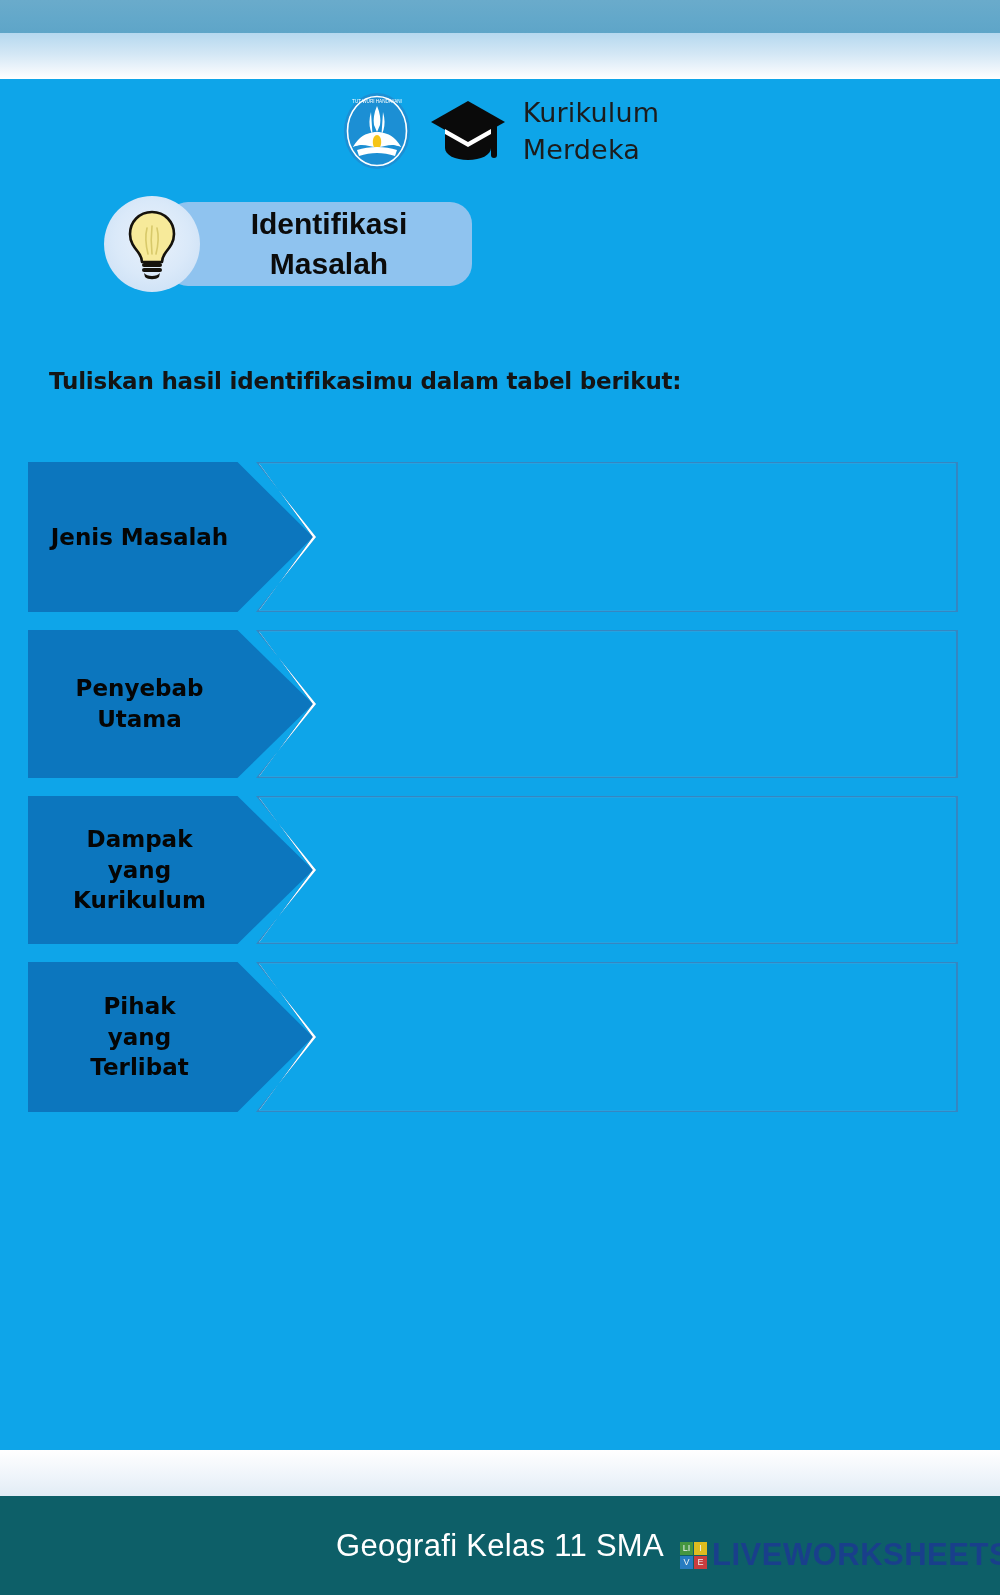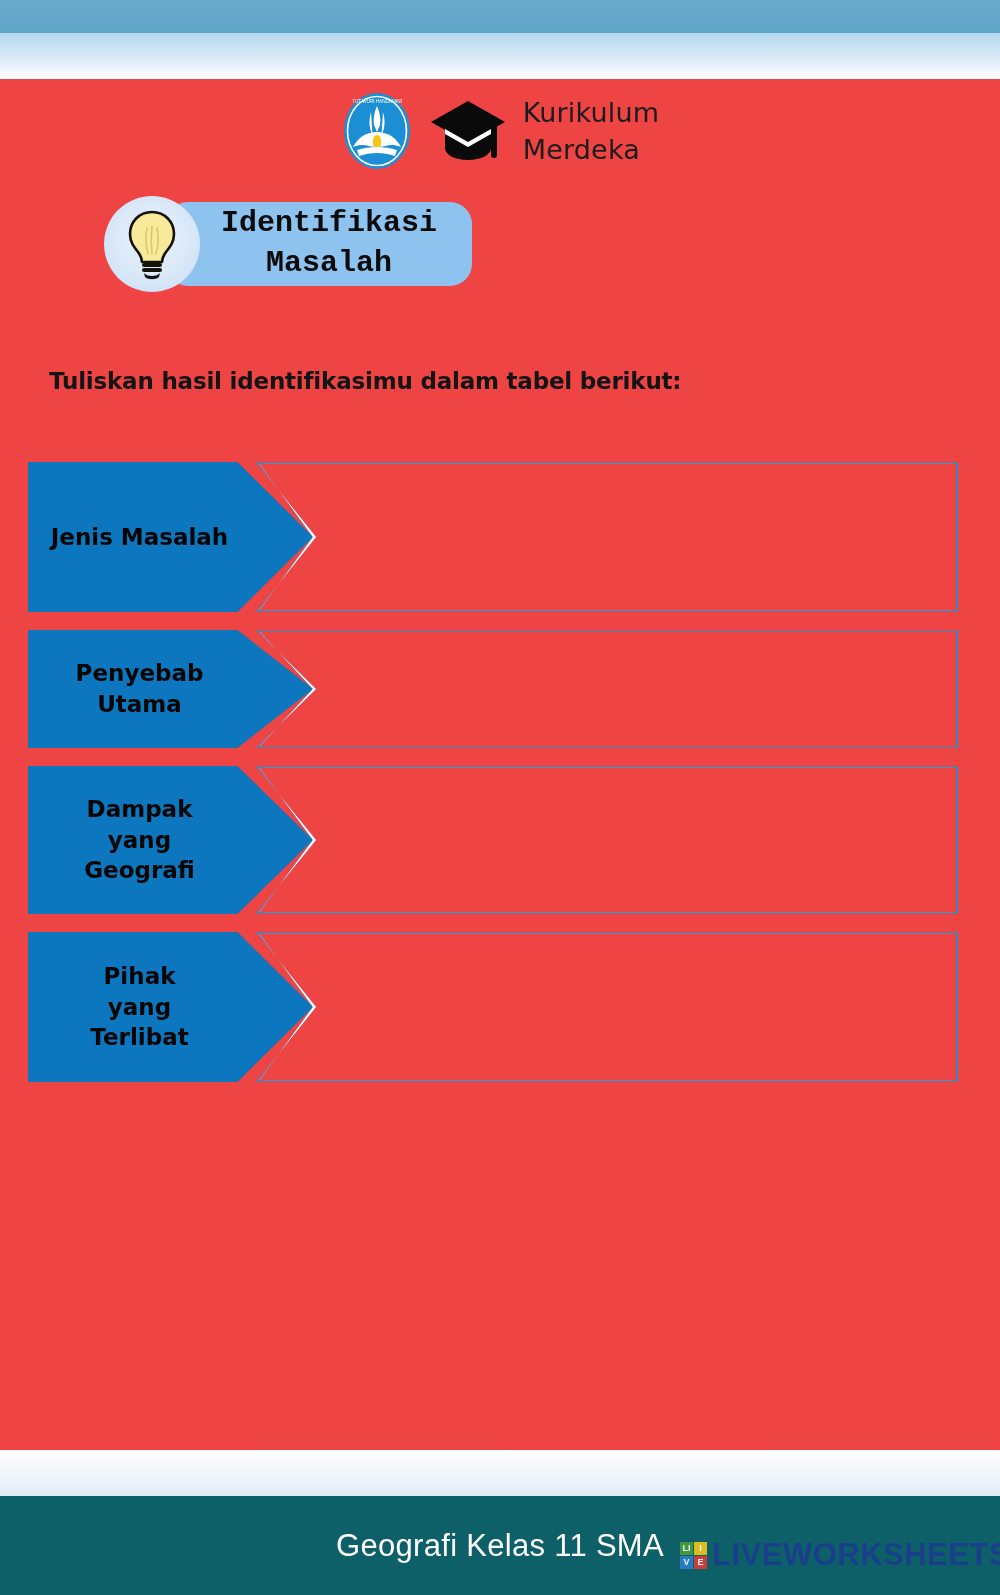--- a/index.html
+++ b/index.html
@@ -9,21 +9,21 @@
     background: #ffffff;
   }
   body {
     font-family: "Liberation Sans", sans-serif;
   }
   #page {
     position: relative;
     width: 1000px;
     height: 1595px;
     margin: 0 auto;
-    background: #ef4444;
+    background: #0ea5e9;
     overflow: hidden;
   }
 
   
   .top-band-dark {
     position: absolute;
     left: 0; top: 0;
     width: 1000px; height: 33px;
     background: linear-gradient(180deg, #6aabcb 0%, #63a8ca 55%, #5ea5c8 100%);
   }
@@ -80,21 +80,21 @@
   }
   .bulb-svg { width: 58px; height: 72px; display: block; }
   .badge-title {
     position: absolute;
     left: 100px; top: 8px;
     width: 250px; height: 80px;
     display: flex;
     flex-direction: column;
     align-items: center;
     justify-content: center;
-    font-family: Liberation Mono, monospace;
+    font-family: Liberation Sans, sans-serif;
     font-weight: bold;
     font-size: 30px;
     line-height: 1.33;
     color: #0b0b0b;
     text-align: center;
     white-space: pre-line;
   }
 
   
   .instruction {
@@ -177,21 +177,21 @@
     border: 0;
     outline: 0;
     font-family: "DejaVu Sans", sans-serif;
     font-size: 20px;
     color: #111;
     resize: none;
     padding: 0;
   }
 
   .row-1 { height: 150px; }
-  .row-2 { height: 118px; border-radius: 30px; }
+  .row-2 { height: 148px; border-radius: 30px; }
   .row-3 { height: 148px; }
   .row-4 { height: 150px; }
 
   
   .footer-fade {
     position: absolute;
     left: 0; bottom: 95px;
     width: 1000px; height: 50px;
     background: linear-gradient(180deg, #ffffff 0%, #eef4fa 55%, #dfeaf4 100%);
   }
@@ -219,21 +219,21 @@
     gap: 5px;
     opacity: .92;
   }
   .lw-grid {
     display: grid;
     grid-template-columns: 13px 13px;
     grid-template-rows: 13px 13px;
     gap: 1px;
     font-family: "Liberation Sans", sans-serif;
     font-size: 9px;
-    font-weight: bold;
+    font-weight: normal;
     color: #ffffff;
   }
   .lw-cell {
     display: flex; align-items: center; justify-content: center;
     line-height: 1;
   }
   .lw-l { background: #4a9b3e; }
   .lw-i { background: #f0c419; color:#fff; }
   .lw-v { background: #2a7fc9; }
   .lw-e { background: #d93b3b; }
@@ -313,21 +313,21 @@
 Utama</div>
       <div class="answer-chevron">
         <div class="answer-inner"></div>
         <textarea class="answer-field" placeholder="" style=""></textarea>
       </div>
     </div>
 
     <div class="row row-3">
       <div class="label-chevron">Dampak
 yang
-Geografi</div>
+Kurikulum</div>
       <div class="answer-chevron">
         <div class="answer-inner"></div>
         <textarea class="answer-field" placeholder="" style=""></textarea>
       </div>
     </div>
 
     <div class="row row-4">
       <div class="label-chevron">Pihak
 yang
 Terlibat</div>

